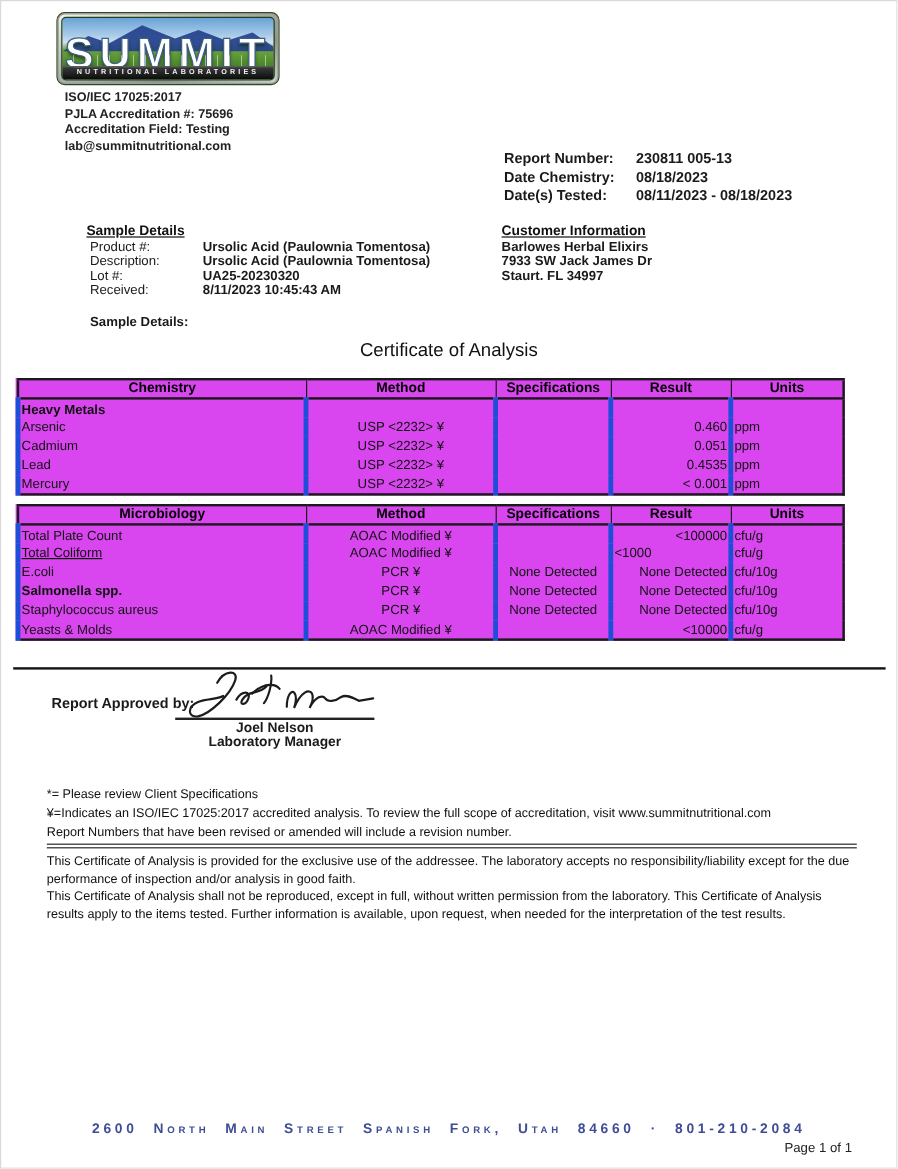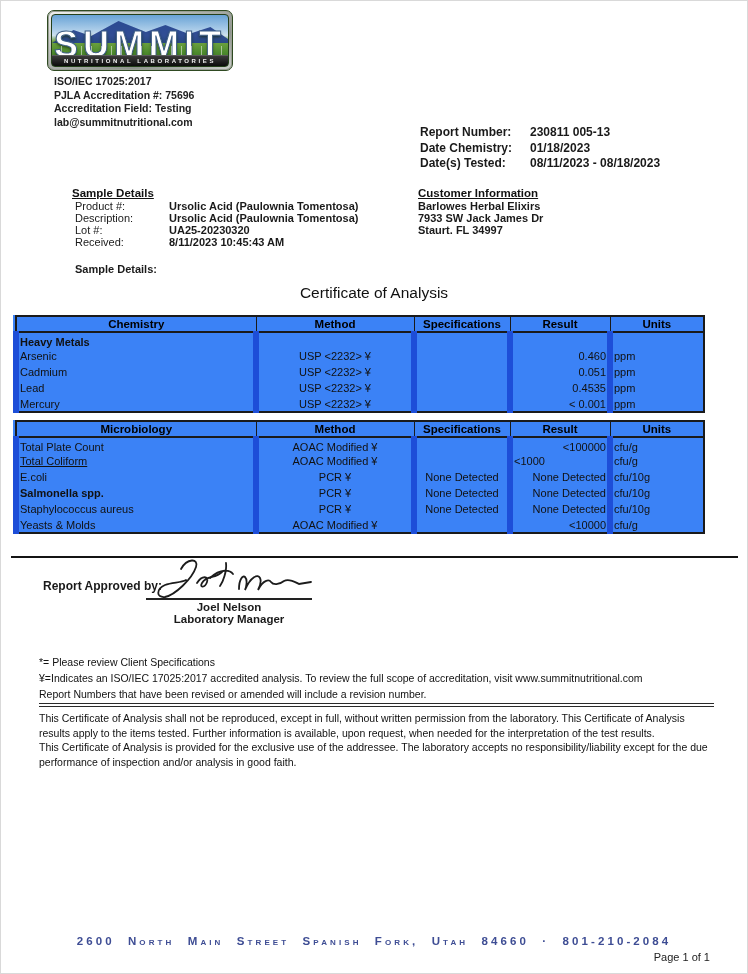--- a/index.html
+++ b/index.html
@@ -76,29 +76,29 @@
   .customer-heading { position: absolute; left: 417px; top: 186px; }
   .customer-lines { position: absolute; left: 417px; top: 200px; font-size: 11px; line-height: 11.9px; font-weight: 600; }
 
   
   .coa-title { position: absolute; left: 0; top: 283px; width: 100%; text-align: center; font-size: 15.5px; font-weight: 400; color: #111; }
 
   
   .table-wrap { position: absolute; left: 12px; }
   .table-wrap.t1 { top: 314px; }
   .table-wrap.t2 { top: 419px; }
-  table.coa-table { border-collapse: collapse; table-layout: fixed; width: 688px; border: 2px solid #1a1a1a; background: #3b82f6; }
+  table.coa-table { border-collapse: collapse; table-layout: fixed; width: 688px; border: 2px solid #1a1a1a; background: #d946ef; }
   table.coa-table th {
     font-size: 11.5px; font-weight: 700; color: #000;
     border: 1px solid #1a1a1a; border-top: 2px solid #1a1a1a; border-bottom: 2px solid #1a1a1a;
     height: 15px; padding: 1px 4px; text-align: center;
   }
   table.coa-table td {
     font-size: 11px; color: #111;
-    border-left: 6px solid #1d4ed8; border-right: 1px solid #1a1a1a;
+    border-left: 4px solid #1d4ed8; border-right: 1px solid #1a1a1a;
     height: 16px; padding: 0 1px; overflow: hidden; white-space: nowrap;
   }
   table.coa-table tbody tr:first-child td { padding-top: 3px; }
 
   
   .rule-main { position: absolute; left: 10px; top: 555px; width: 727px; height: 2px; background: #141414; }
   .sep-double { position: absolute; left: 38px; top: 702px; width: 675px; height: 4px;
     border-top: 1px solid #2a2a2a; border-bottom: 1px solid #2a2a2a; }
 
   
@@ -150,21 +150,21 @@
     <div>lab@summitnutritional.com</div>
   </div>
 
   <div class="report-info">
     <div class="row">
       <span class="lbl">Report Number:</span>
       <span class="val">230811 005-13</span>
     </div>
     <div class="row">
       <span class="lbl">Date Chemistry:</span>
-      <span class="val">01/18/2023</span>
+      <span class="val">08/18/2023</span>
     </div>
     <div class="row">
       <span class="lbl">Date(s) Tested:</span>
       <span class="val">08/11/2023 - 08/18/2023</span>
     </div>
   </div>
 
   <div class="block-heading sample-heading">Sample Details</div>
   <div class="sample-rows">
     <div class="row">
@@ -333,20 +333,20 @@
   <div class="approver-name">Joel Nelson</div>
   <div class="approver-title">Laboratory Manager</div>
 
   <div class="footnote fn1">*= Please review Client Specifications</div>
   <div class="footnote fn2">¥=Indicates an ISO/IEC 17025:2017 accredited analysis. To review the full scope of accreditation, visit www.summitnutritional.com</div>
   <div class="footnote fn3">Report Numbers that have been revised or amended will include a revision number.</div>
 
   <div class="sep-double"></div>
 
   <div class="disclaimer">
+    <p>This Certificate of Analysis is provided for the exclusive use of the addressee. The laboratory accepts no responsibility/liability except for the due performance of inspection and/or analysis in good faith.</p>
     <p>This Certificate of Analysis shall not be reproduced, except in full, without written permission from the laboratory. This Certificate of Analysis results apply to the items tested. Further information is available, upon request, when needed for the interpretation of the test results.</p>
-    <p>This Certificate of Analysis is provided for the exclusive use of the addressee. The laboratory accepts no responsibility/liability except for the due performance of inspection and/or analysis in good faith.</p>
   </div>
 
   <div class="footer-address">2600 North Main Street  Spanish Fork, Utah  84660 · 801-210-2084</div>
   <div class="page-number">Page 1 of 1</div>
 
 </div>
 
 </body></html>

